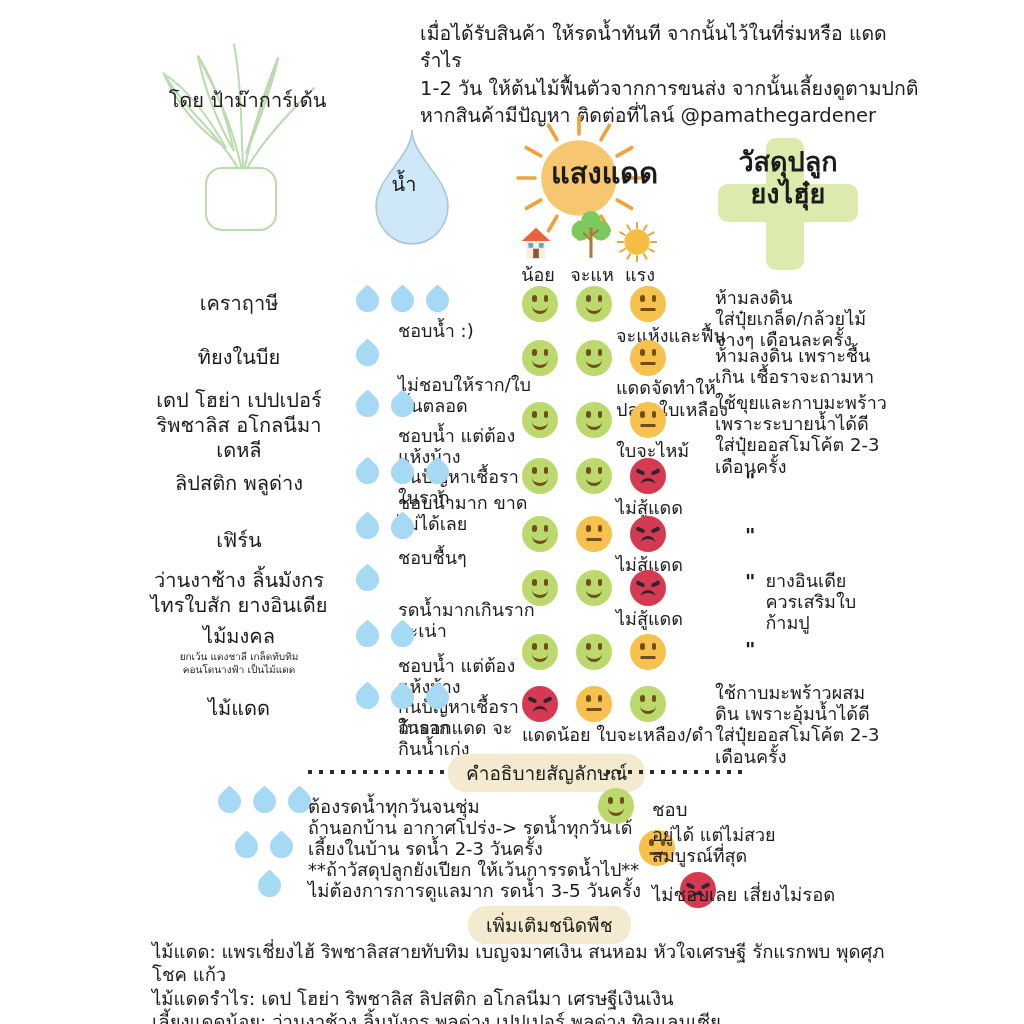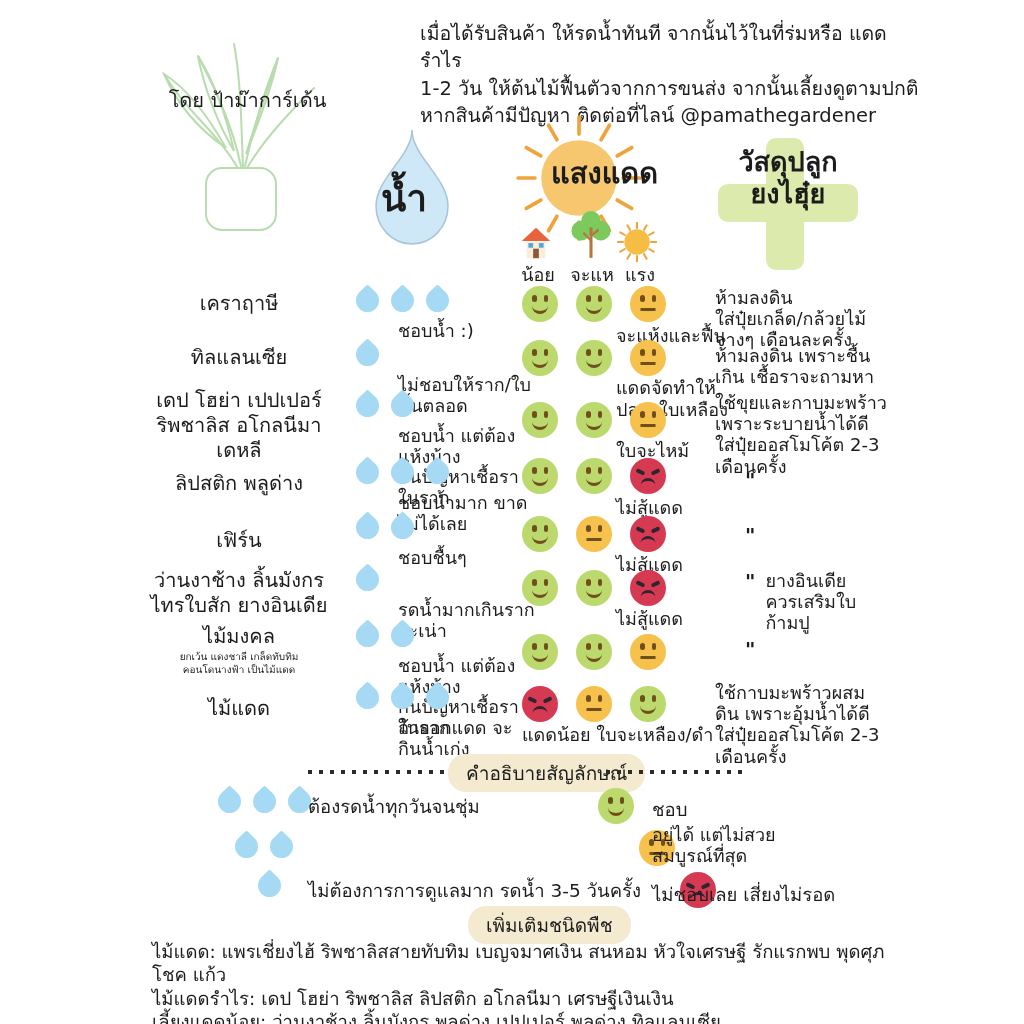--- a/index.html
+++ b/index.html
@@ -9,21 +9,21 @@
   .pre{white-space:pre-line;}
 
   
   .title{left:140px;top:26px;width:215px;text-align:center;font-size:32px;font-weight:800;line-height:1.1;}
   .byline{left:150px;top:84px;width:195px;text-align:center;font-size:20px;}
   .intro{left:420px;top:20px;width:505px;font-size:19.5px;line-height:1.4;}
   .plant-art{left:146px;top:36px;z-index:0;}
 
   
   .water-emblem{left:370px;top:126px;}
-  .water-word{left:372px;top:168px;width:64px;text-align:center;font-size:37px;font-weight:700;}
+  .water-word{left:372px;top:168px;width:64px;text-align:center;font-size:20px;font-weight:400;}
   .sun-big{left:516px;top:115px;}
   .sun-word{left:503px;top:150px;width:155px;text-align:right;font-size:29px;font-weight:800;}
   .plus-v{left:766px;top:138px;width:38px;height:132px;background:#dcebad;border-radius:10px;}
   .plus-h{left:718px;top:184px;width:140px;height:38px;background:#dcebad;border-radius:10px;}
   .material-word{left:700px;top:146px;width:176px;text-align:center;font-size:27px;font-weight:800;line-height:1.18;}
   .lvl-icon-1{left:517px;top:224px;}
   .lvl-icon-2{left:569px;top:210px;}
   .lvl-icon-3{left:617px;top:222px;}
   .lvl-lab{top:260px;width:46px;text-align:center;font-size:18px;}
   .lvl-lab.l1{left:515px;} .lvl-lab.l2{left:569px;} .lvl-lab.l3{left:617px;}
@@ -208,21 +208,21 @@
     <div class="material">
         <span class="mark"></span>
         <span class="pre">ห้ามลงดิน
 ใส่ปุ๋ยเกล็ด/กล้วยไม้
 จางๆ เดือนละครั้ง</span>
       </div>
   </div>
 
   <div class="row r2">
     <div class="plant-block abs">
-        <div class="plant pre">ทิลแลนเซีย</div>
+        <div class="plant pre">ทิยงในบีย</div>
         <div class="plant-sub pre"></div>
       </div>
     <div class="water">
         <div class="drops">
           <i class="drop"></i>
         </div>
       <div class="wnote pre">ไม่ชอบให้ราก/ใบชื้นตลอด</div>
       </div>
     <div class="faces">
       <span class="face happy">
@@ -489,20 +489,23 @@
   <div class="abs lw1 lw-drops">
       <i class="drop"></i>
       <i class="drop"></i>
       <i class="drop"></i>
     </div>
   <div class="abs lw1-t pre">ต้องรดน้ำทุกวันจนชุ่ม</div>
   <div class="abs lw2 lw-drops">
       <i class="drop"></i>
       <i class="drop"></i>
     </div>
+  <div class="abs lw2-t pre">ถ้านอกบ้าน อากาศโปร่ง-&gt; รดน้ำทุกวันได้
+เลี้ยงในบ้าน รดน้ำ 2-3 วันครั้ง
+**ถ้าวัสดุปลูกยังเปียก ให้เว้นการรดน้ำไป**</div>
   <div class="abs lw3 lw-drops">
       <i class="drop"></i>
     </div>
   <div class="abs lw3-t pre">ไม่ต้องการการดูแลมาก รดน้ำ 3-5 วันครั้ง</div>
 
   <span class="abs lf1 face happy"><i class="el"></i><i class="er"></i><i class="mo"></i></span>
   <div class="abs lf1-t pre">ชอบ</div>
   <span class="abs lf2 face neutral"><i class="el"></i><i class="er"></i><i class="mo"></i></span>
   <div class="abs lf2-t pre">อยู่ได้ แต่ไม่สวย
 สมบูรณ์ที่สุด</div>

